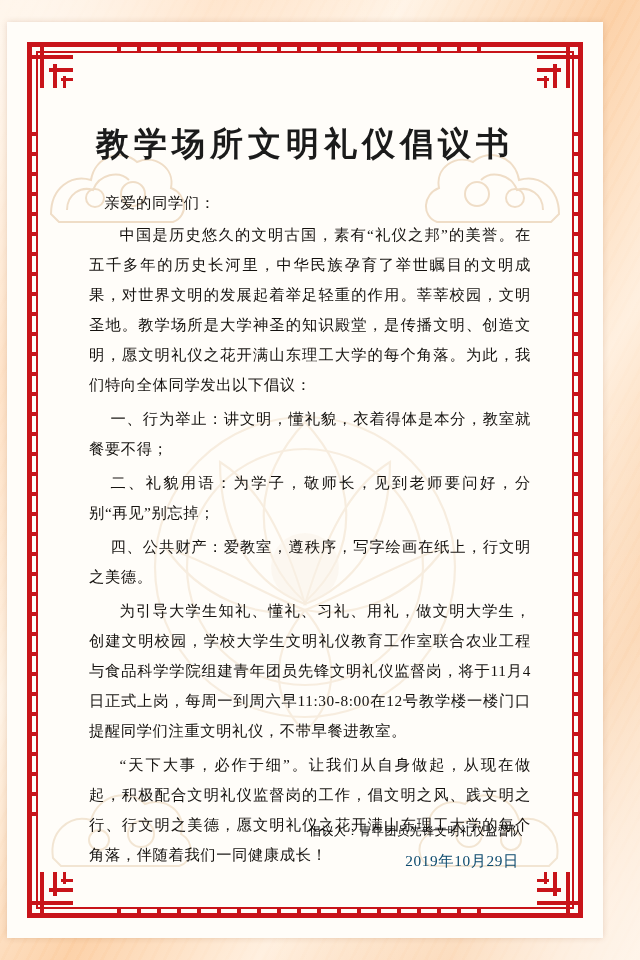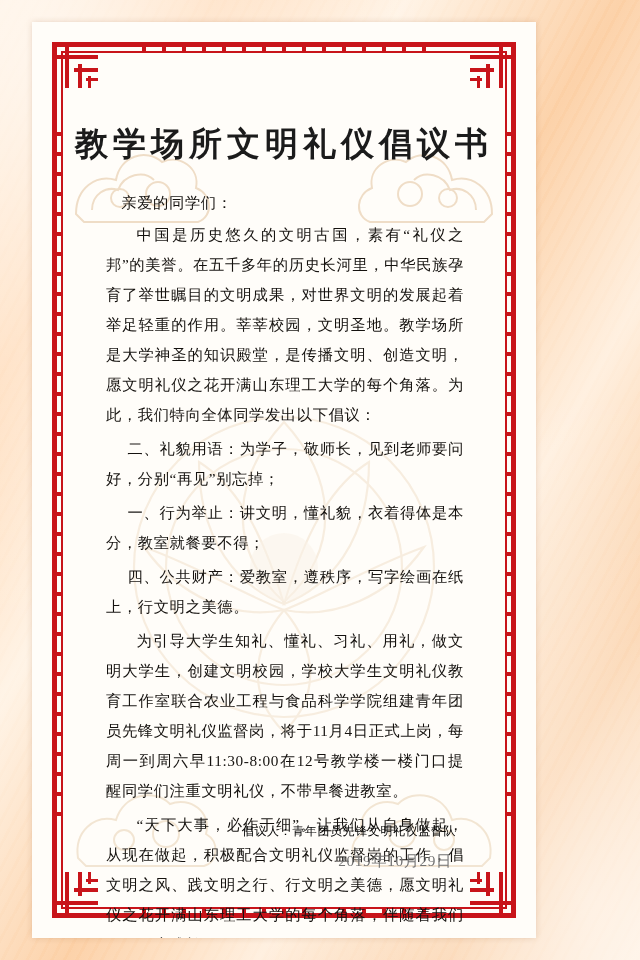--- a/index.html
+++ b/index.html
@@ -42,23 +42,23 @@
     left: 0; top: 0; right: 0; bottom: 0;
     background:
       radial-gradient(ellipse at 8% 6%, rgba(255,255,255,0.65) 0%, rgba(255,255,255,0) 45%),
       radial-gradient(ellipse at 92% 94%, rgba(255,255,255,0.55) 0%, rgba(255,255,255,0) 40%);
     pointer-events: none;
   }
 
   
   .sheet {
     position: absolute;
-    left: 32px;
+    left: 7px;
     top: 22px;
-    width: 504px;
+    width: 596px;
     height: 916px;
     background: #fffdf9;
     box-sizing: border-box;
     box-shadow: 0 0 6px rgba(120,60,20,0.18);
     overflow: hidden;
     z-index: 2;
   }
 
   
   .frame-outer {
@@ -170,21 +170,21 @@
   
   .body-wrap {
     position: absolute;
     left: 74px;
     right: 72px;
     top: 166px;
     z-index: 5;
     color: #15120f;
   }
   p.para {
-    margin: 0 0 4px 0;
+    margin: 0 0 4px 8px;
     font-size: 15.3px;
     line-height: 30px;
     text-align: justify;
     letter-spacing: 0.6px;
     text-indent: 2em;
     font-family: "Liberation Serif", "DejaVu Serif", serif;
   }
   p.salutation {
     text-indent: 1em;
     margin-bottom: 2px;
@@ -205,21 +205,21 @@
   .sign-line {
     font-size: 12px;
     line-height: 30px;
     letter-spacing: 0.6px;
     color: #000000;
   }
   .sign-date {
     font-size: 15.3px;
     line-height: 30px;
     letter-spacing: 0.6px;
-    color: #737373;
+    color: #0c4a6e;
     padding-right: 4px;
   }
 </style>
 </head>
 <body>
 
 <div class="poster">
 
   <div class="sheet">
 
@@ -311,22 +311,22 @@
       </g>
     </svg>
 
     <div class="title-wrap">
       <div class="title">教学场所文明礼仪倡议书</div>
     </div>
 
     <div class="body-wrap">
       <p class="para salutation">亲爱的同学们：</p>
       <p class="para">中国是历史悠久的文明古国，素有“礼仪之邦”的美誉。在五千多年的历史长河里，中华民族孕育了举世瞩目的文明成果，对世界文明的发展起着举足轻重的作用。莘莘校园，文明圣地。教学场所是大学神圣的知识殿堂，是传播文明、创造文明，愿文明礼仪之花开满山东理工大学的每个角落。为此，我们特向全体同学发出以下倡议：</p>
+      <p class="para item">一、行为举止：讲文明，懂礼貌，衣着得体是本分，教室就餐要不得；</p>
       <p class="para item">二、礼貌用语：为学子，敬师长，见到老师要问好，分别“再见”别忘掉；</p>
-      <p class="para item">一、行为举止：讲文明，懂礼貌，衣着得体是本分，教室就餐要不得；</p>
       <p class="para item">四、公共财产：爱教室，遵秩序，写字绘画在纸上，行文明之美德。</p>
       <p class="para">为引导大学生知礼、懂礼、习礼、用礼，做文明大学生，创建文明校园，学校大学生文明礼仪教育工作室联合农业工程与食品科学学院组建青年团员先锋文明礼仪监督岗，将于11月4日正式上岗，每周一到周六早11:30-8:00在12号教学楼一楼门口提醒同学们注重文明礼仪，不带早餐进教室。</p>
       <p class="para">“天下大事，必作于细”。让我们从自身做起，从现在做起，积极配合文明礼仪监督岗的工作，倡文明之风、践文明之行、行文明之美德，愿文明礼仪之花开满山东理工大学的每个角落，伴随着我们一同健康成长！</p>
     </div>
 
     <div class="sign-wrap">
       <div class="sign-line">倡议人：青年团员先锋文明礼仪监督队</div>
       <div class="sign-date">2019年10月29日</div>
     </div>
 

